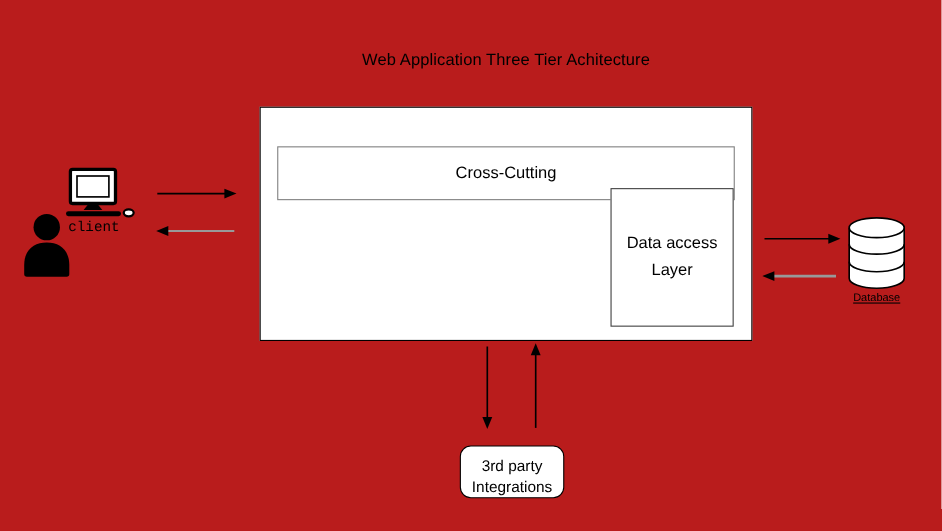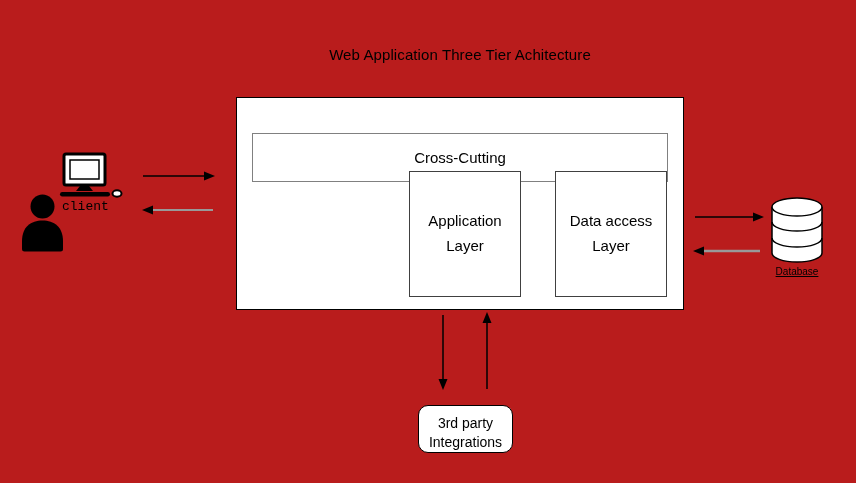--- a/index.html
+++ b/index.html
@@ -81,23 +81,20 @@
 <div class="canvas">
 
   <div class="abs title">Web Application Three Tier Achitecture</div>
 
   <div class="abs main-box"></div>
 
   <div class="abs cross-box">
     <span>Cross-Cutting</span>
   </div>
 
-  <div class="abs layer-box layer-application">
-    <span>Application Layer</span>
-  </div>
   <div class="abs layer-box layer-dataaccess">
     <span>Data access Layer</span>
   </div>
 
   <div class="abs integrations-box">
     <span>3rd party Integrations</span>
   </div>
 
   <div class="abs client-label">client</div>
   <div class="abs database-label">Database</div>

